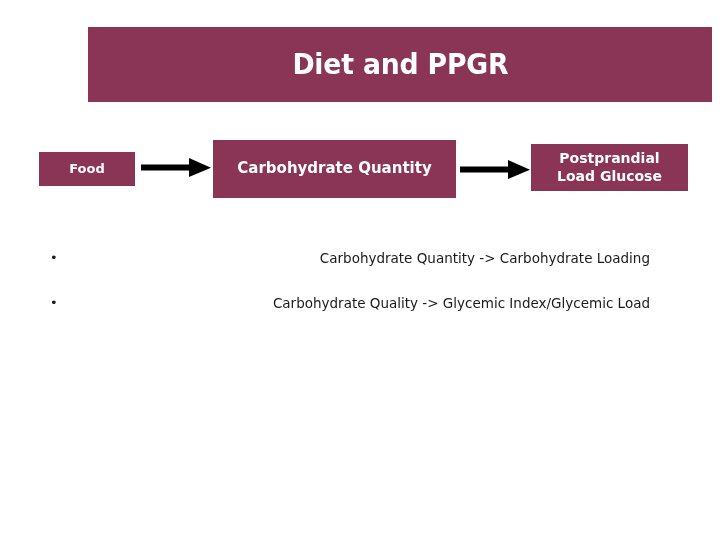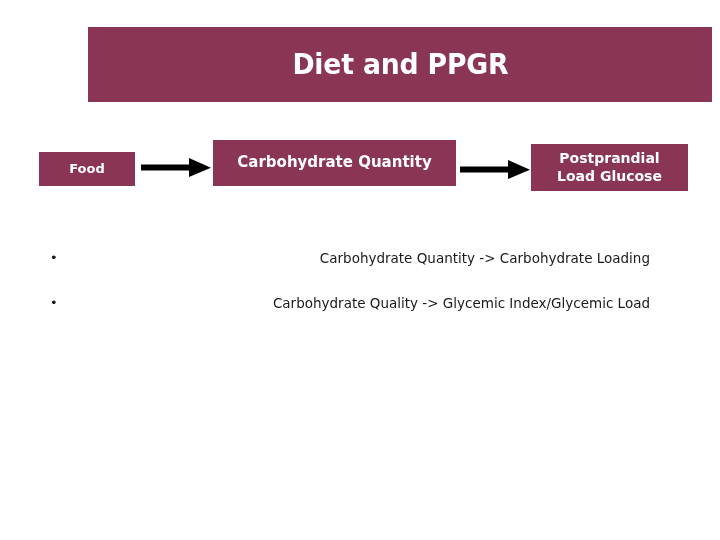--- a/index.html
+++ b/index.html
@@ -63,21 +63,21 @@
     left: 39px;
     top: 152px;
     width: 96px;
     height: 34px;
     font-size: 13px;
   }
   .box-carb {
     left: 213px;
     top: 140px;
     width: 243px;
-    height: 46px;
+    height: 58px;
     font-size: 15px;
   }
   .box-ppg {
     left: 531px;
     top: 144px;
     width: 157px;
     height: 47px;
     font-size: 14px;
   }
 

